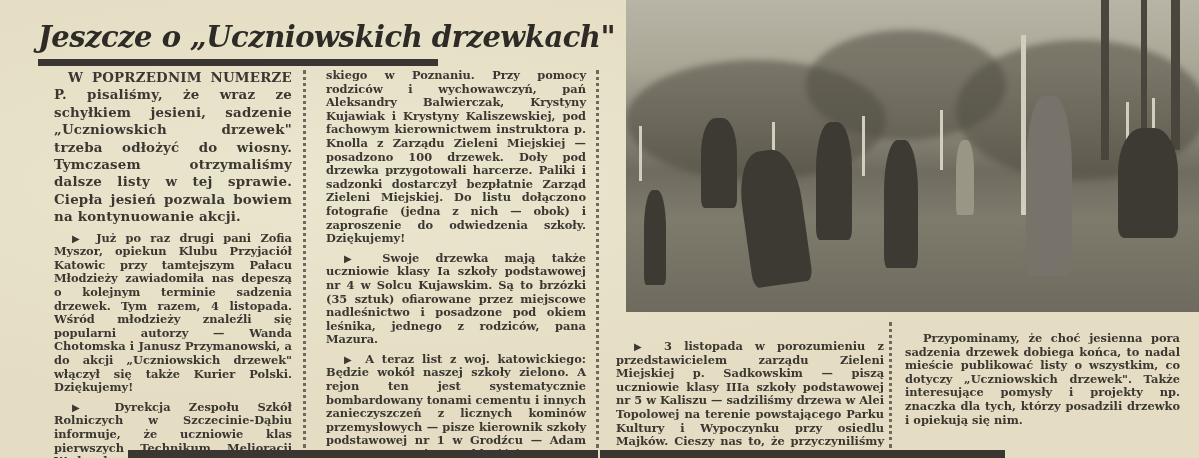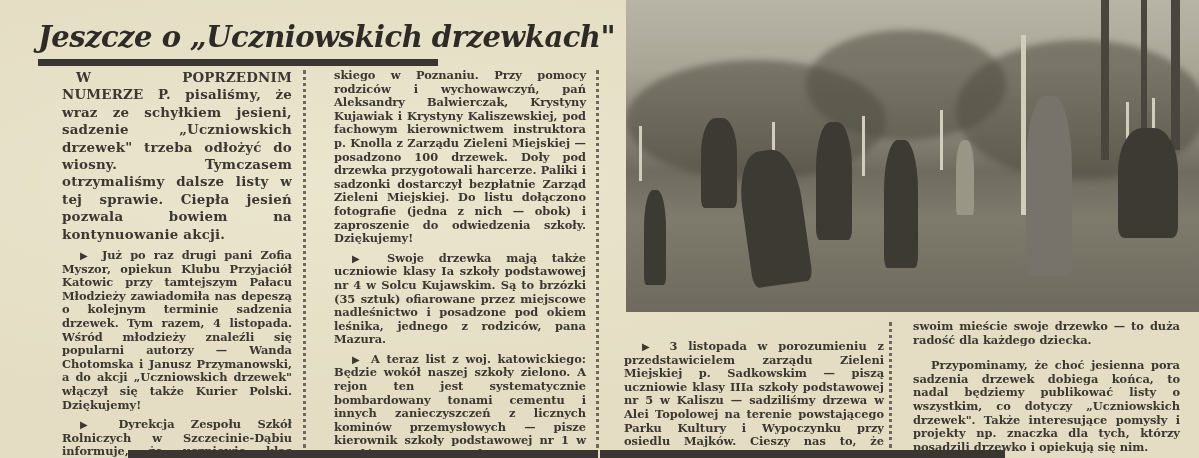--- a/index.html
+++ b/index.html
@@ -29,21 +29,21 @@
     position:absolute; left:38px; top:59px; width:400px; height:7px;
     background:#3a3632;
   }
   .col {
     position:absolute;
     font-size:11.4px; line-height:13.6px;
     font-weight:bold;
     text-align:justify;
     color:#3b3731;
   }
-  .col p { margin:0 0 6px 16px; text-indent:18px; }
+  .col p { margin:0 0 6px 8px; text-indent:18px; }
   .col p.noindent { text-indent:0; }
   .col1 { left:46px; top:69px; width:246px; }
   .col2 { left:318px; top:69px; width:268px; }
   .col3 { left:608px; top:340px; width:276px; }
   .col4 { left:897px; top:320px; width:283px; }
   .lead {
     font-size:13.4px; line-height:17.4px; letter-spacing:0.2px;
   }
   .lead p { text-indent:14px; }
   .italic { }
@@ -116,19 +116,18 @@
     <div class="fig" style="left:492px; top:128px; width:60px; height:110px;"></div>
   </div>
 
   <div class="col col3">
     <p><span class="arrow">▶</span> <span class="italic">3 listopada w porozumieniu z przedstawicielem zarządu Zieleni Miejskiej p. Sadkowskim</span> <span>— piszą uczniowie klasy IIIa szkoły podstawowej nr 5 w Kaliszu</span> <span class="italic">— sadziliśmy drzewa w Alei Topolowej na terenie powstającego Parku Kultury i Wypoczynku przy osiedlu Majków. Cieszy nas to, że przyczyniliśmy się do upiększenia naszego miasta. Mieć w</span></p>
   </div>
 
   <div class="sep" style="left:889px; top:322px; height:126px;"></div>
 
   <div class="col col4">
-    <p class="noindent italic">swoim mieście swoje drzewko — to duża radość dla każdego dziecka.</p>
-    <p style="margin-top:12px;">Przypominamy, że choć jesienna pora sadzenia drzewek dobiega końca, to nadal będziemy publikować listy o wszystkim, co dotyczy „Uczniowskich drzewek". Także interesujące pomysły i projekty np. znaczka dla tych, którzy posadzili drzewko i opiekują się nim.</p>
+    <p style="margin-top:12px;">Przypominamy, że choć jesienna pora sadzenia drzewek dobiega końca, to nadal mieście publikować listy o wszystkim, co dotyczy „Uczniowskich drzewek". Także interesujące pomysły i projekty np. znaczka dla tych, którzy posadzili drzewko i opiekują się nim.</p>
   </div>
 
   <div class="bottom-bar1"></div>
   <div class="bottom-bar2"></div>
 </div>
 
 </body></html>

